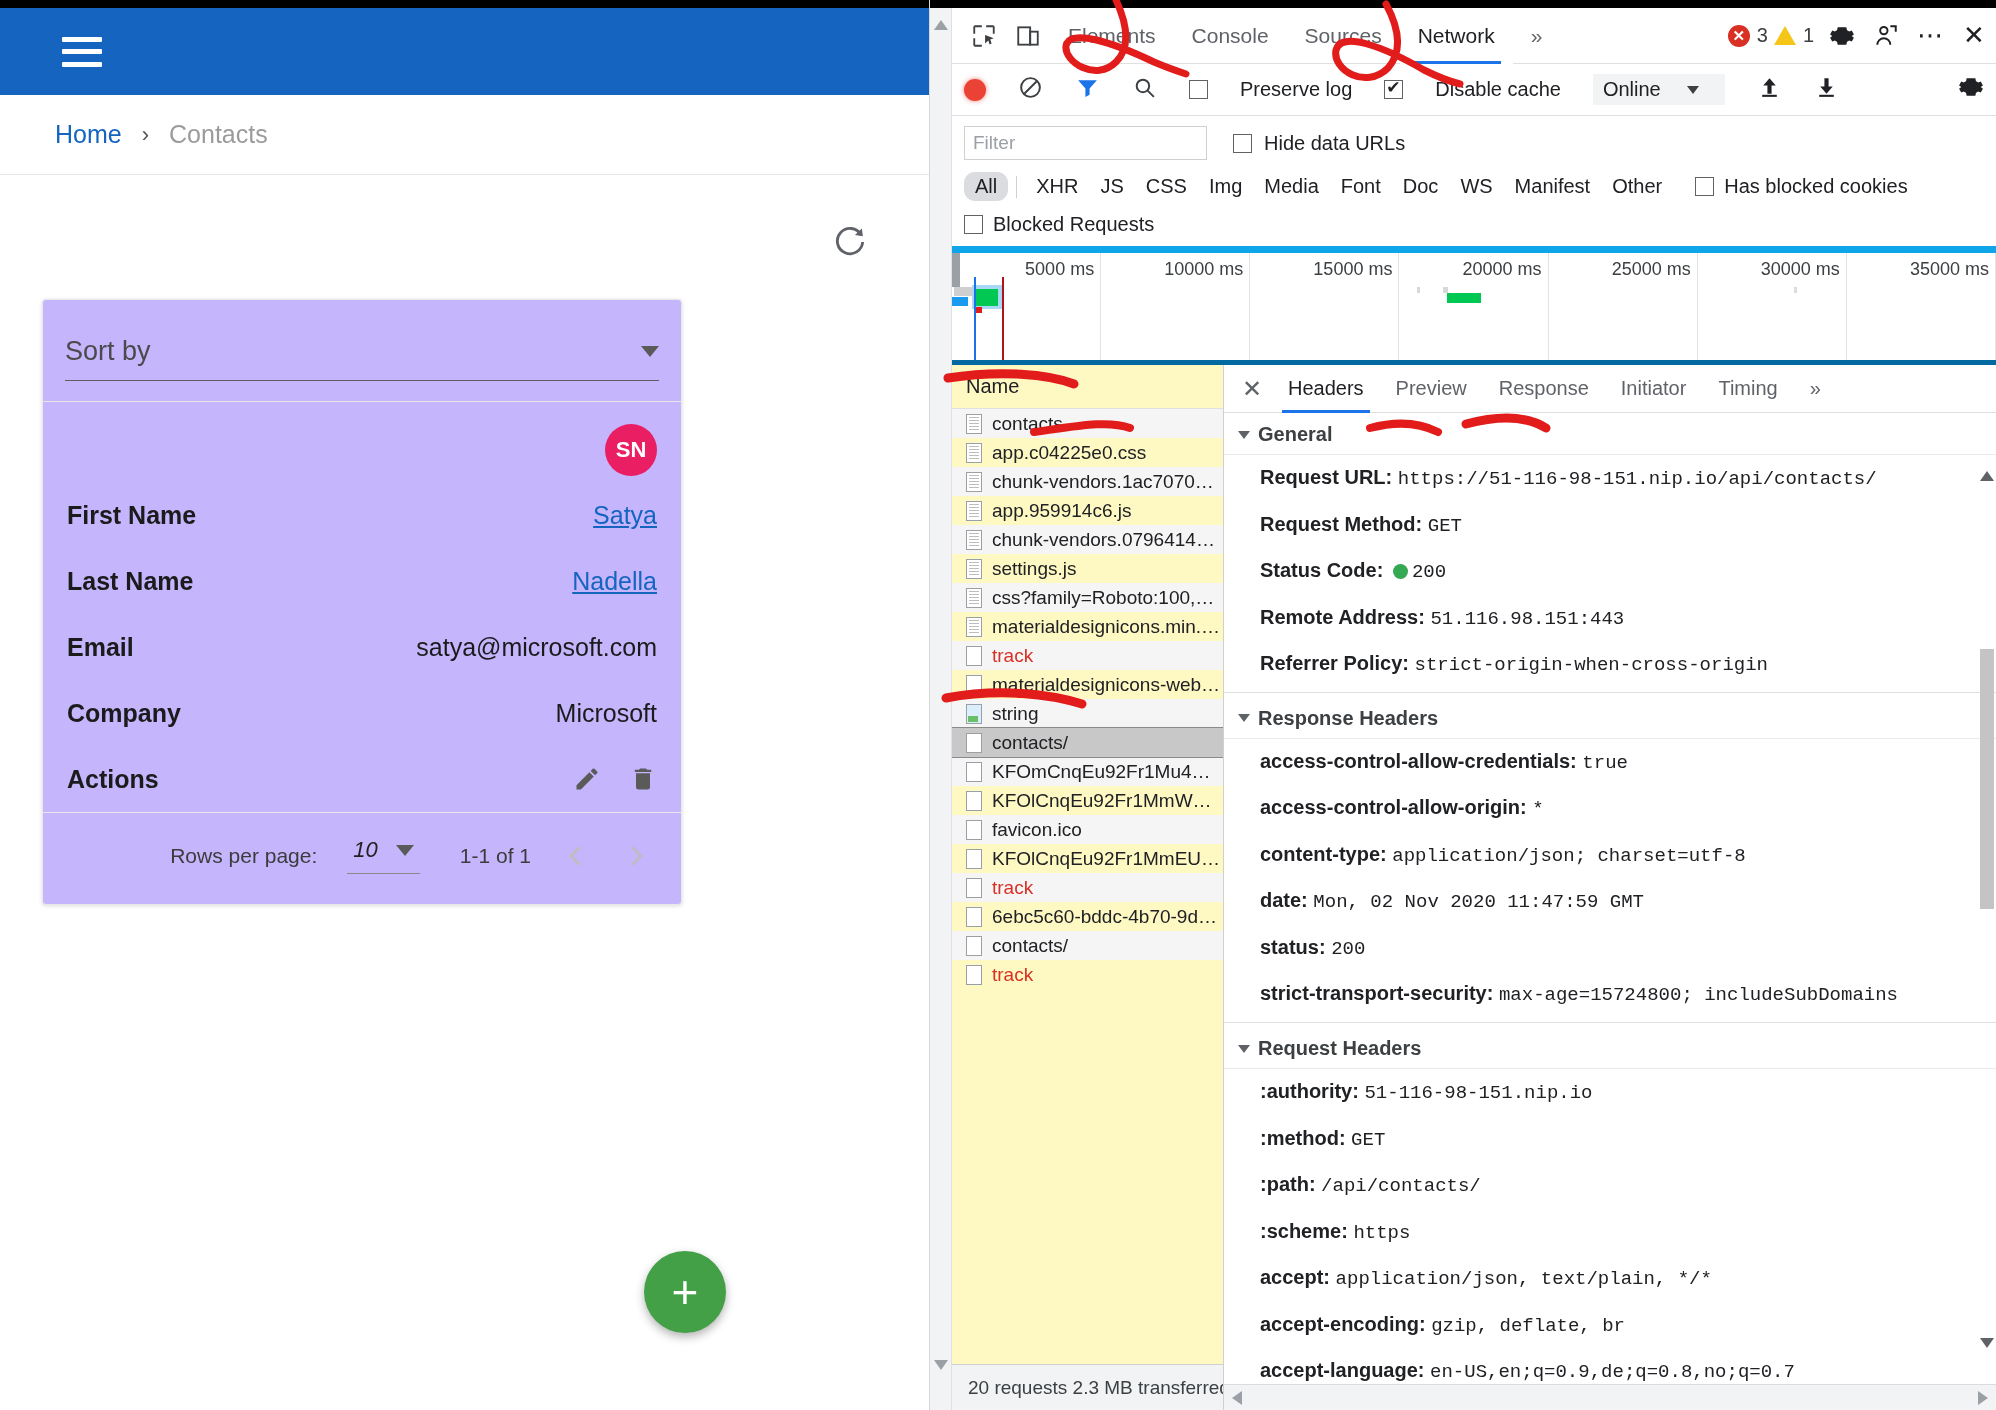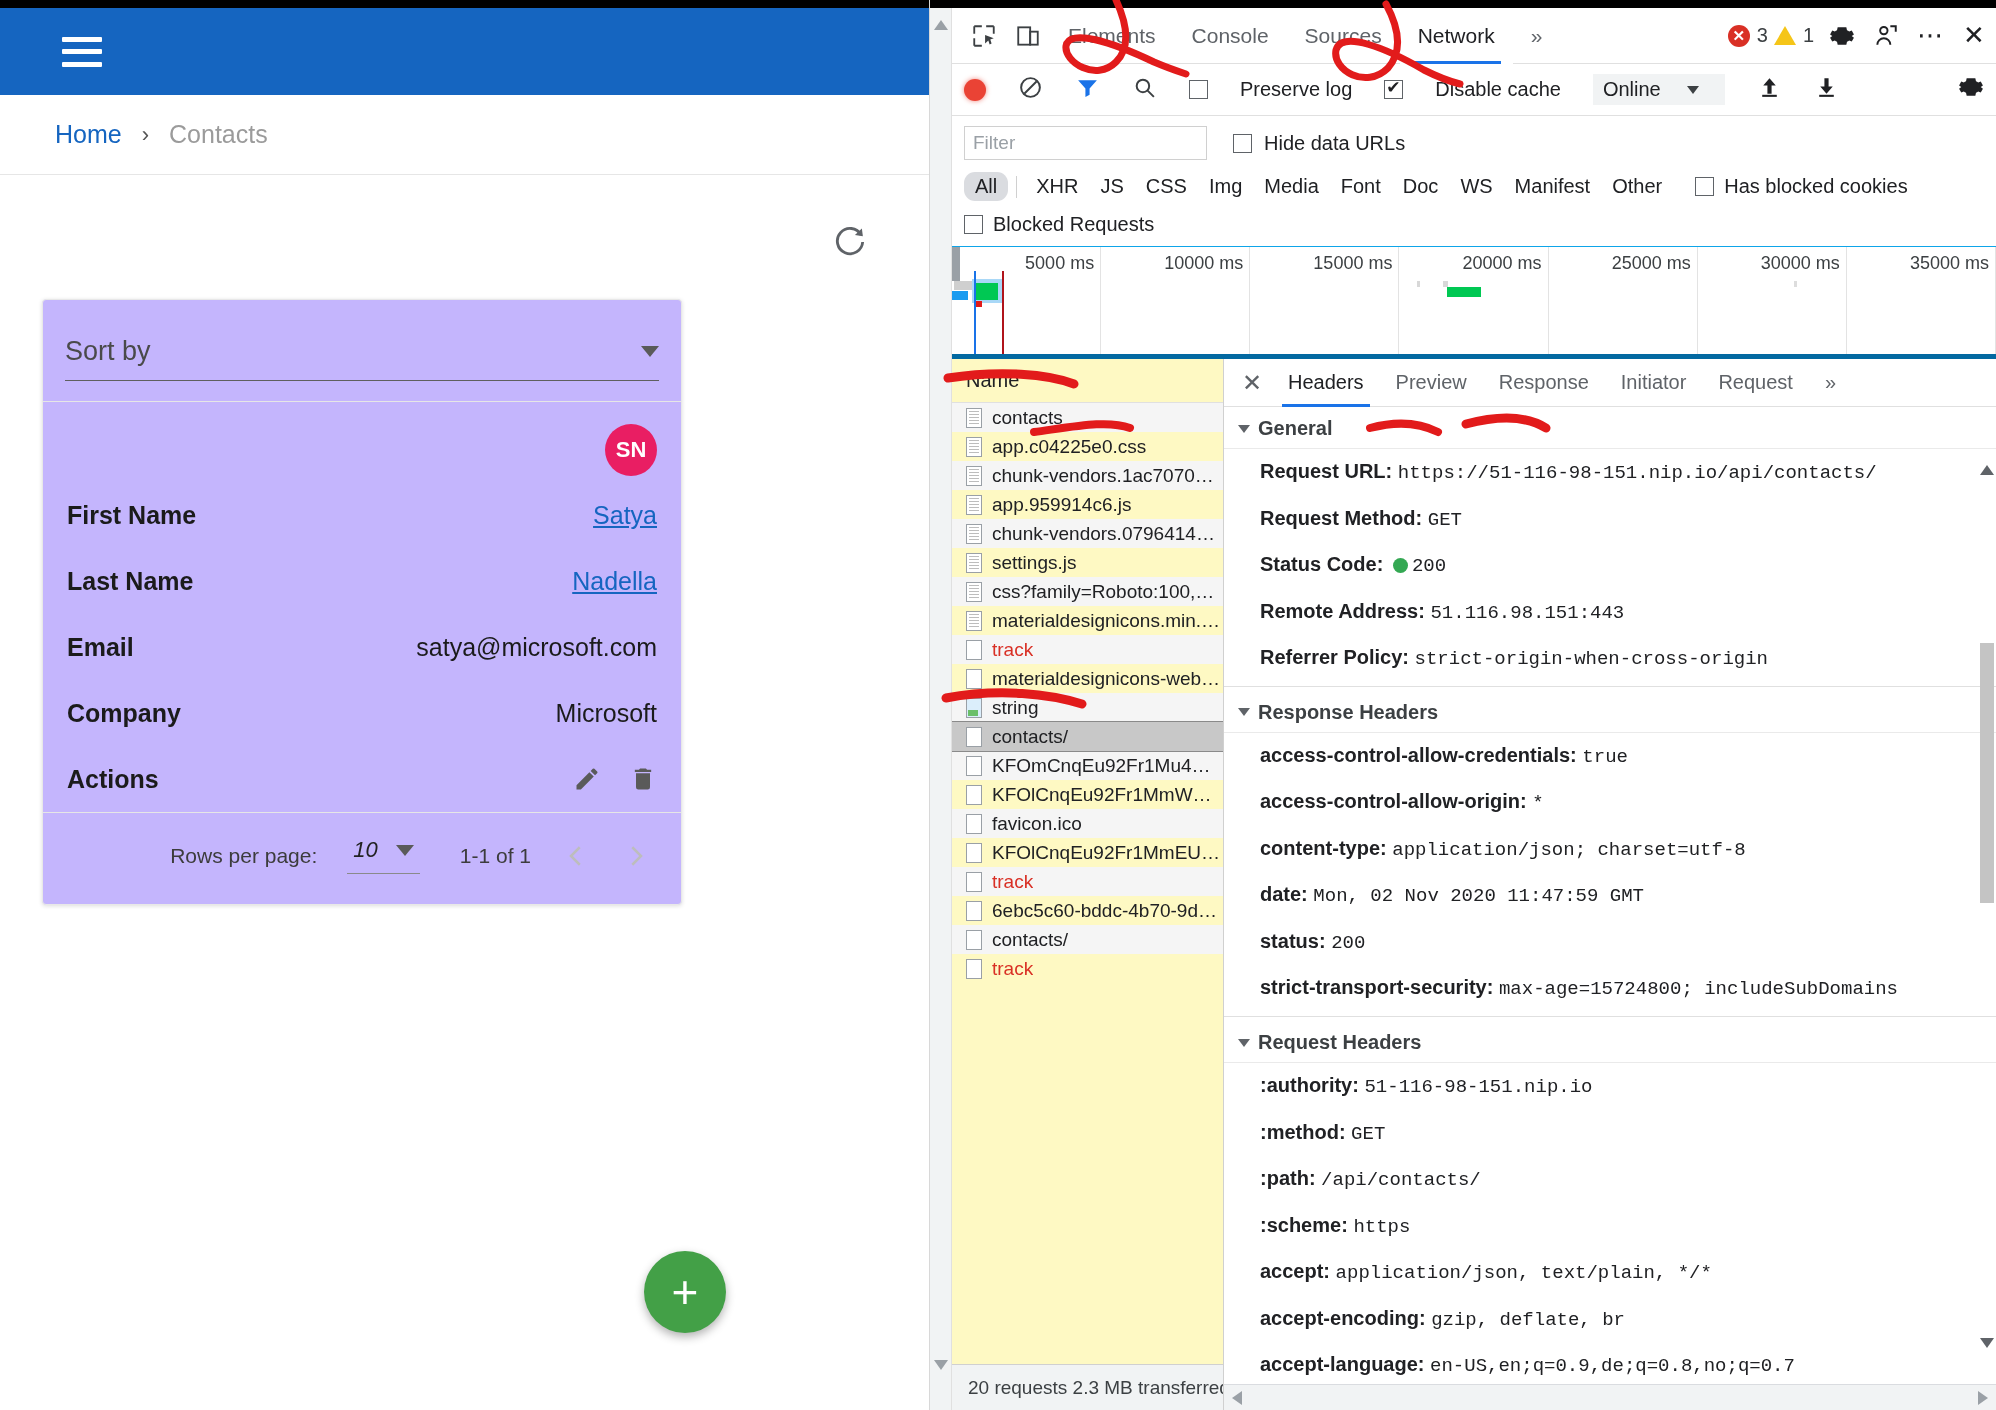--- a/index.html
+++ b/index.html
@@ -150,21 +150,21 @@
      position:relative; cursor:pointer; flex:none;}
   .chk.checked:after{ content:"✔"; position:absolute; left:1px; top:-4px; font-size:17px; color:#202124;}
   .tb-label { font-size:20px; color:#202124; cursor:default;}
   .online-sel {
     background:#f1f3f4; padding: 4px 10px; display:flex; align-items:center; gap:26px;
     font-size:20px; color:#202124; cursor:pointer; min-width: 132px;
   }
   .sel-caret { width:0;height:0;border-left:6px solid transparent;border-right:6px solid transparent;
      border-top:8px solid #3c4043;}
 
-  .dt-filterbar { padding: 10px 12px 0 12px; border-bottom:1px solid #0ea5e9; background:#fff;}
+  .dt-filterbar { padding: 10px 12px 0 12px; border-bottom:7px solid #0ea5e9; background:#fff;}
   .filter-row1{ display:flex; align-items:center; gap: 26px; }
   .filter-input{
     width: 243px; height:34px; border:1px solid #d0d0d0; background:#fff;
     font-size:19px; color:#9aa0a6; padding: 0 8px; display:flex; align-items:center;
   }
   .filter-row2{ display:flex; align-items:center; gap: 0; margin-top: 12px; }
   .ftype { padding: 3px 11px; font-size:20px; color:#202124; cursor:pointer; border-radius:11px;}
   .ftype.active{ background:#dadce0; }
   .fsep { width:1px; height:22px; background:#d0d0d0; margin: 0 8px; }
   .filter-row3{ display:flex; align-items:center; gap:10px; margin: 12px 0 10px 0;}
@@ -582,21 +582,21 @@
           <div class="status-bar">20 requests  2.3 MB transferred  2.5</div>
         </div>
 
         <div class="detail">
           <div class="detail-tabs">
             <span class="dclose">✕</span>
             <span class="dtab active">Headers</span>
             <span class="dtab">Preview</span>
             <span class="dtab">Response</span>
             <span class="dtab">Initiator</span>
-            <span class="dtab">Request</span>
+            <span class="dtab">Timing</span>
             <span class="dtab">»</span>
           </div>
 
           <div class="headers-body">
             <div id="sections">
                 <div class="sec-title">
                   <span class="tri"></span>
                   <span>General</span>
                 </div>
                 <div class="hrow"><span class="hkey">Request URL:</span> <span class="hval">https://51-116-98-151.nip.io/api/contacts/</span></div>

